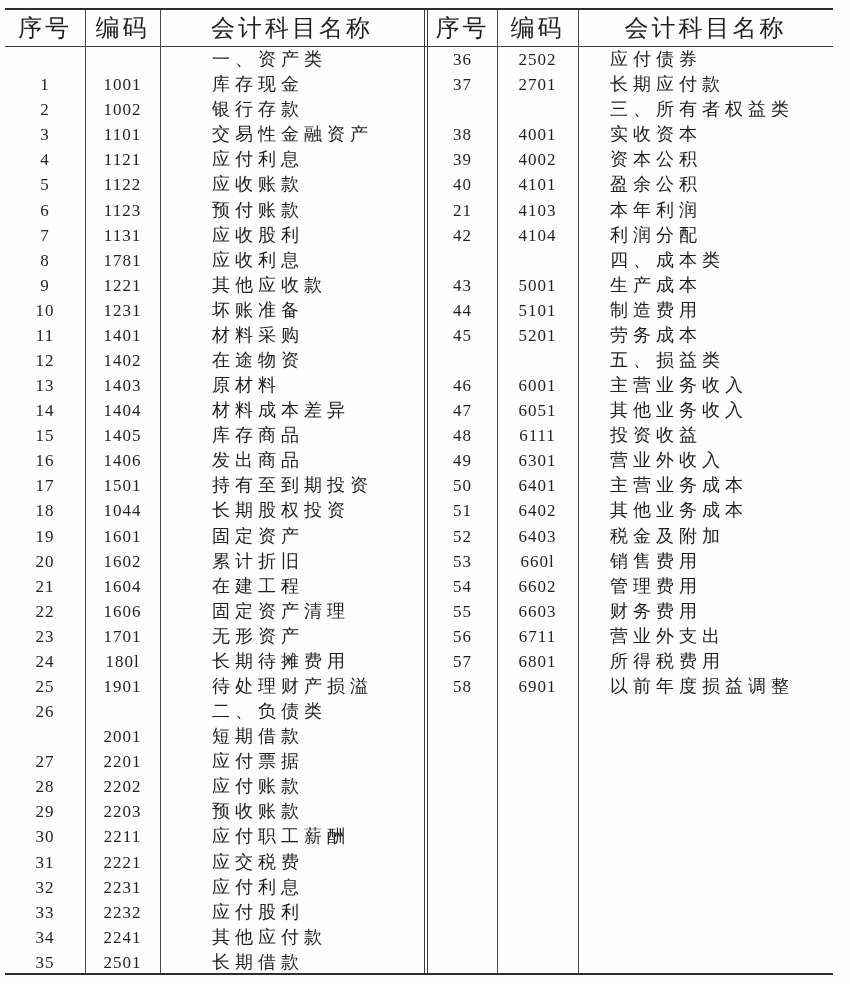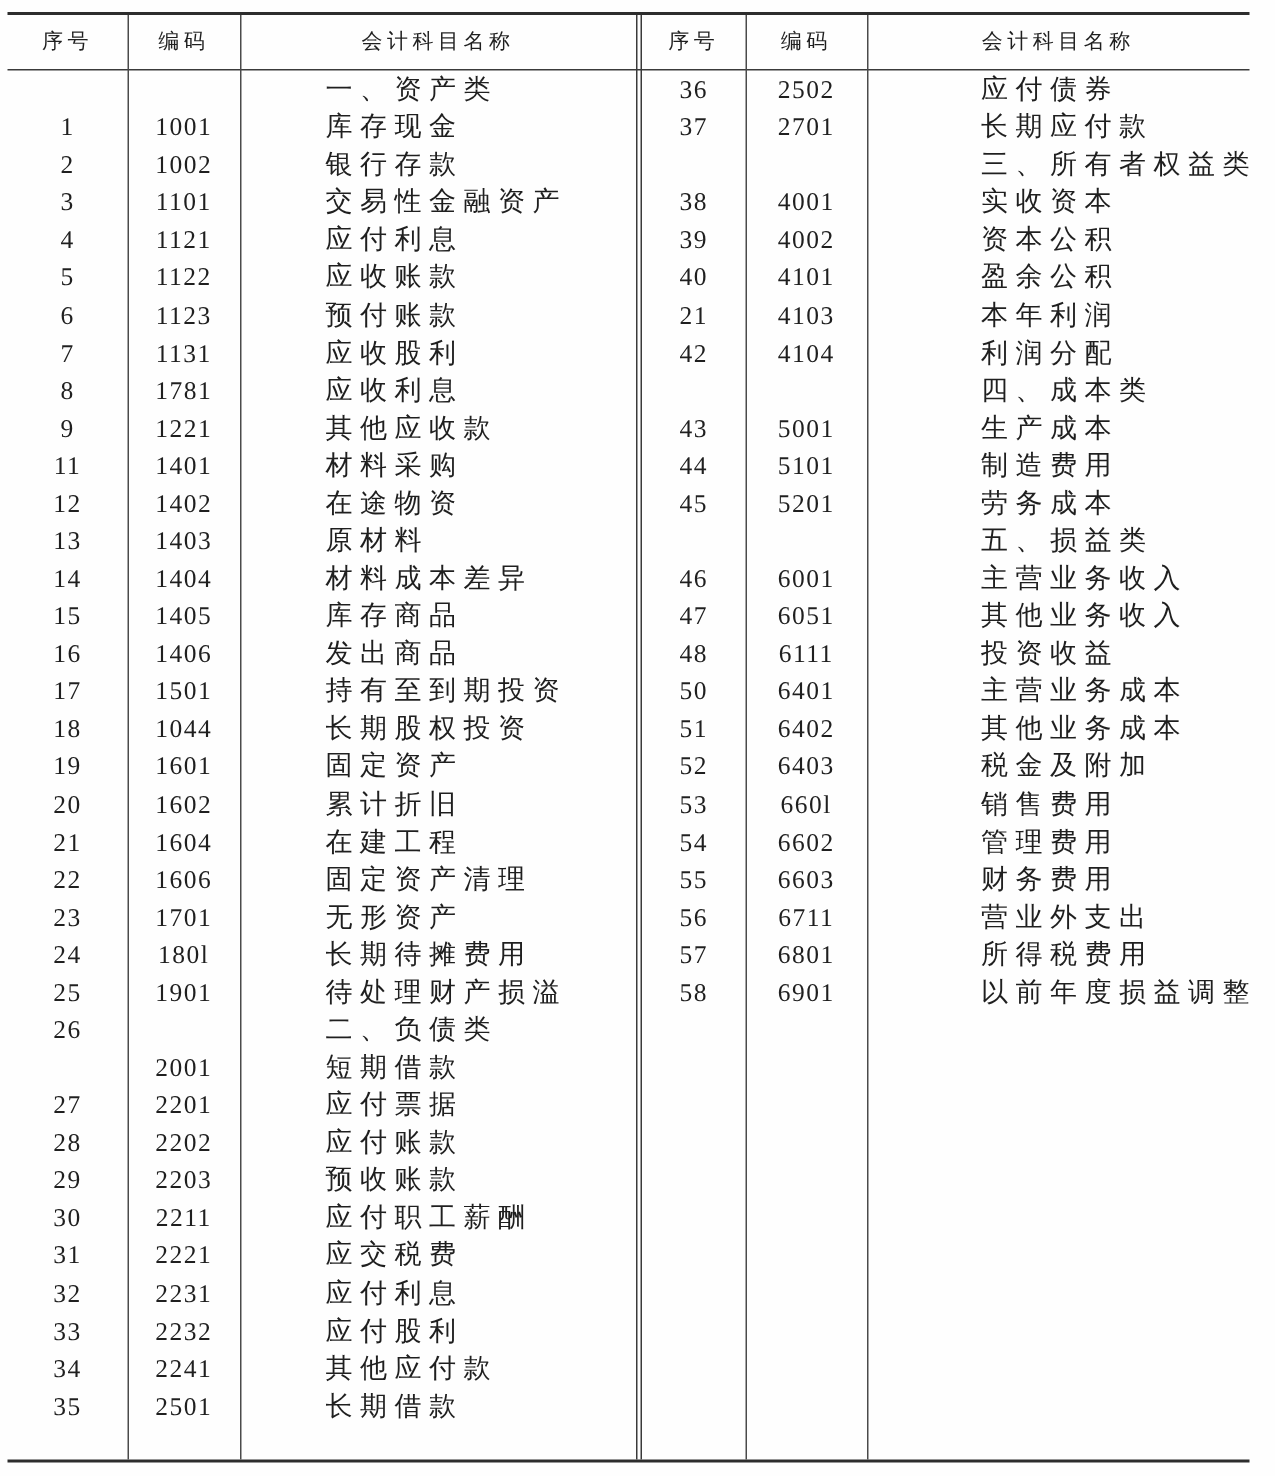--- a/index.html
+++ b/index.html
@@ -33,35 +33,35 @@
   .half-left .vline.v1{left:80px;}
   .half-left .vline.v2{left:155px;}
   .half-right .vline.v1{left:69px;}
   .half-right .vline.v2{left:150px;}
 
   
   .hdr{display:grid;height:36px;align-items:center;}
   .half-left .hdr{grid-template-columns:80px 75px 1fr;}
   .half-right .hdr{grid-template-columns:69px 81px 1fr;}
   .hdr .hcell{
-    text-align:center;font-size:14px;letter-spacing:3px;
+    text-align:center;font-size:24px;letter-spacing:3px;
     white-space:nowrap;overflow:hidden;
   }
 
   
   .body{position:relative;margin-top:1px;}
   .row{display:grid;height:25.08px;align-items:center;}
   .half-left .row{grid-template-columns:80px 75px 1fr;}
   .half-right .row{grid-template-columns:69px 81px 1fr;font-family:Liberation Serif, serif;}
   .cell{white-space:nowrap;overflow:visible;font-size:17px;line-height:25px;}
   .cell.no{text-align:center;letter-spacing:1px;}
   .cell.code{text-align:center;letter-spacing:1px;}
   .cell.name{font-size:18px;letter-spacing:5px;}
-  .half-left .cell.name{padding-left:30px;margin-left:27px;}
-  .half-right .cell.name{padding-left:76px;}
+  .half-left .cell.name{padding-left:52px;}
+  .half-right .cell.name{padding-left:32px;}
 </style>
 </head>
 <body>
 
 <div class="page">
   <div class="table-wrap">
 
     <div class="rule-top"></div>
     <div class="rule-header"></div>
     <div class="rule-bottom"></div>
@@ -128,20 +128,25 @@
     <div class="cell code">1781</div>
     <div class="cell name">应收利息</div>
   </div>
 
   <div class="row">
     <div class="cell no">9</div>
     <div class="cell code">1221</div>
     <div class="cell name">其他应收款</div>
   </div>
 
+  <div class="row">
+    <div class="cell no">10</div>
+    <div class="cell code">1231</div>
+    <div class="cell name">坏账准备</div>
+  </div>
 
   <div class="row">
     <div class="cell no">11</div>
     <div class="cell code">1401</div>
     <div class="cell name">材料采购</div>
   </div>
 
   <div class="row">
     <div class="cell no">12</div>
     <div class="cell code">1402</div>
@@ -394,20 +399,25 @@
     <div class="cell code">6051</div>
     <div class="cell name">其他业务收入</div>
   </div>
 
   <div class="row">
     <div class="cell no">48</div>
     <div class="cell code">6111</div>
     <div class="cell name">投资收益</div>
   </div>
 
+  <div class="row">
+    <div class="cell no">49</div>
+    <div class="cell code">6301</div>
+    <div class="cell name">营业外收入</div>
+  </div>
 
   <div class="row">
     <div class="cell no">50</div>
     <div class="cell code">6401</div>
     <div class="cell name">主营业务成本</div>
   </div>
 
   <div class="row">
     <div class="cell no">51</div>
     <div class="cell code">6402</div>

